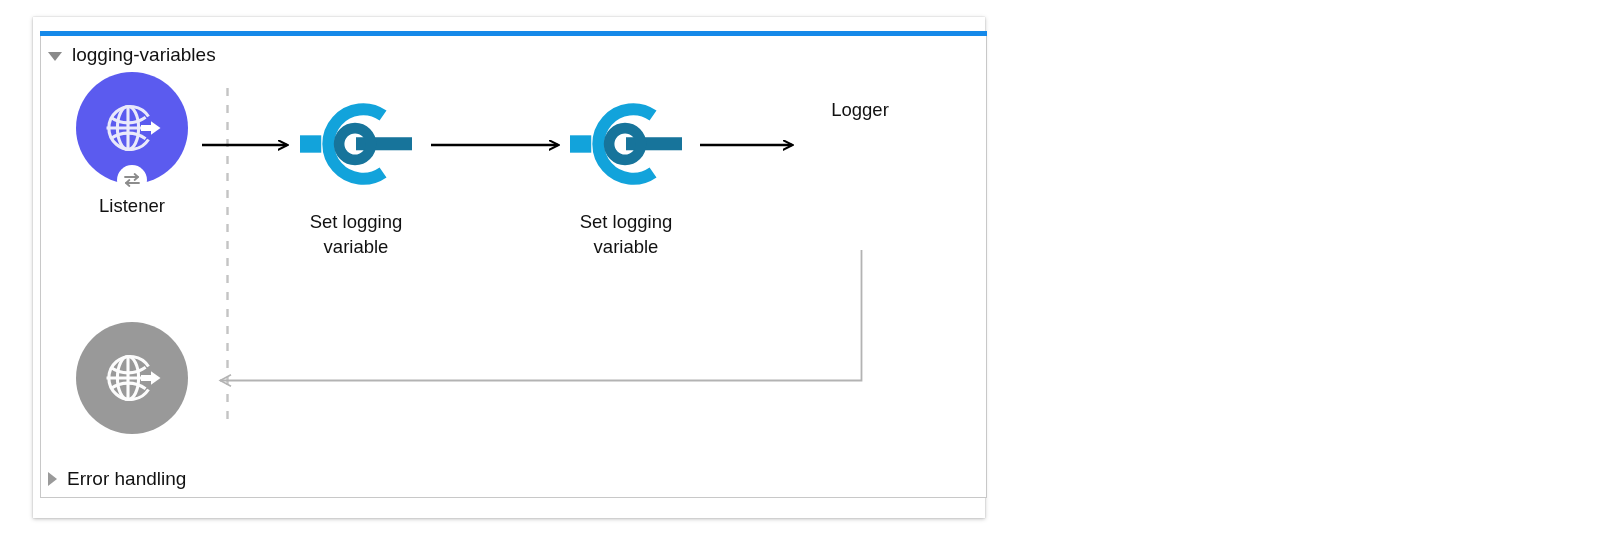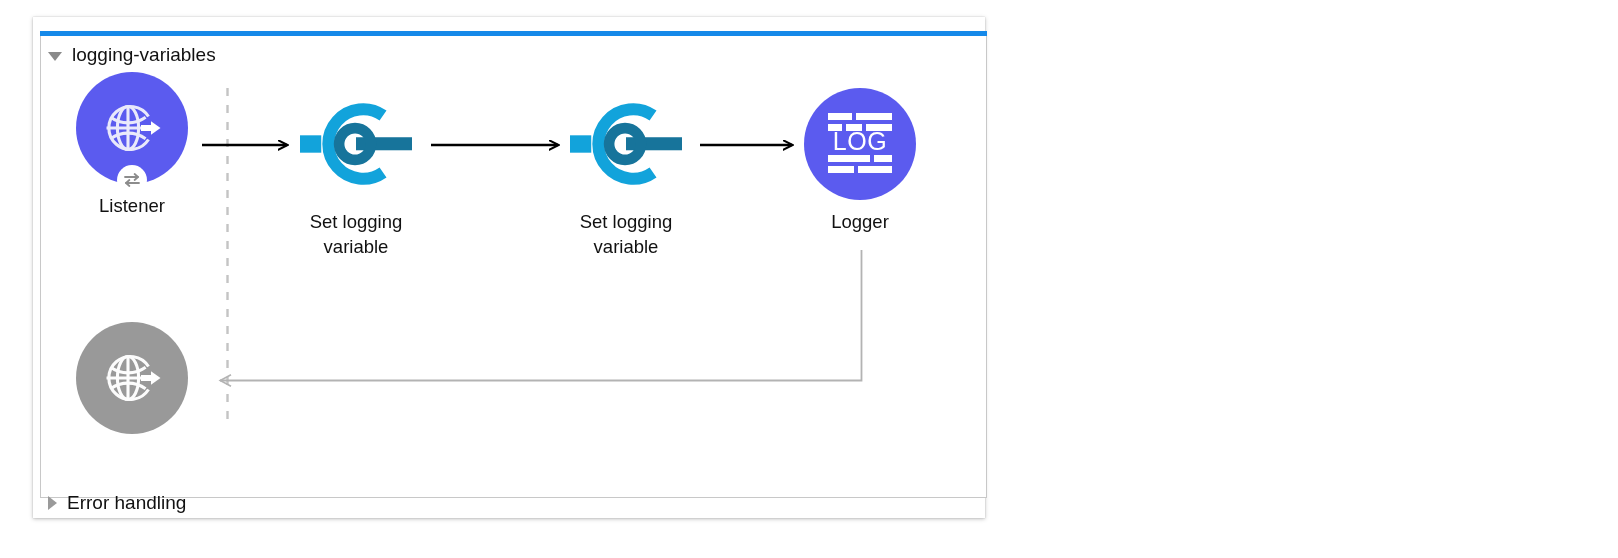--- a/index.html
+++ b/index.html
@@ -58,21 +58,21 @@
   
   .section-header {
     position: absolute;
     display: flex;
     align-items: center;
     gap: 10px;
     height: 22px;
     white-space: nowrap;
   }
   #flow-header { left: 48px; top: 44px; }
-  #error-header { left: 48px; top: 492px; }
+  #error-header { left: 48px; top: 468px; }
 
   .tri {
     width: 0; height: 0;
     flex: 0 0 auto;
   }
   .tri-down {
     border-left: 7px solid transparent;
     border-right: 7px solid transparent;
     border-top: 9px solid #8a8a8a;
     margin-top: 2px;
@@ -246,40 +246,20 @@
         <path d="M86,20.5 A36,36 0 1,0 86,79.5" fill="none" stroke="#12a3db" stroke-width="12.5" stroke-linecap="butt"></path>
         <rect x="58" y="43" width="58" height="13.5" fill="#17749b"></rect>
         <circle cx="57" cy="50" r="16.5" fill="none" stroke="#17749b" stroke-width="11"></circle>
       </svg>
     </div>
     <div class="node-label">Set logging
 variable</div>
   </div>
 
   <div class="node" id="node-logger">
-    <div class="node-circle circle-purple">
-      <svg width="72" height="66" viewBox="0 0 72 66">
-        <g fill="#ffffff">
-
-          <rect x="4" y="2" width="24" height="7"></rect>
-          <rect x="32" y="2" width="36" height="7"></rect>
-
-          <rect x="4" y="13" width="14" height="7"></rect>
-          <rect x="22" y="13" width="16" height="7"></rect>
-          <rect x="42" y="13" width="26" height="7"></rect>
-
-          <rect x="4" y="44" width="42" height="7"></rect>
-          <rect x="50" y="44" width="18" height="7"></rect>
-
-          <rect x="4" y="55" width="26" height="7"></rect>
-          <rect x="34" y="55" width="34" height="7"></rect>
-        </g>
-        <text x="36" y="39" text-anchor="middle" font-family="Liberation Sans, sans-serif" font-size="25" fill="#ffffff" letter-spacing="0.5">LOG</text>
-      </svg>
-    </div>
     <div class="node-label">Logger</div>
   </div>
 
   <div class="node" id="node-error-source">
     <div class="node-circle circle-gray">
       <svg width="70" height="70" viewBox="0 0 70 70">
         <g fill="none" stroke="#fcfcfc" stroke-width="3.1">
           <path d="M51.5,23.5 A21.5,21.5 0 1,0 51.5,46.5"></path>
           <ellipse cx="31" cy="35" rx="10.6" ry="21.5"></ellipse>
           <line x1="9.5" y1="35" x2="52.5" y2="35"></line>

